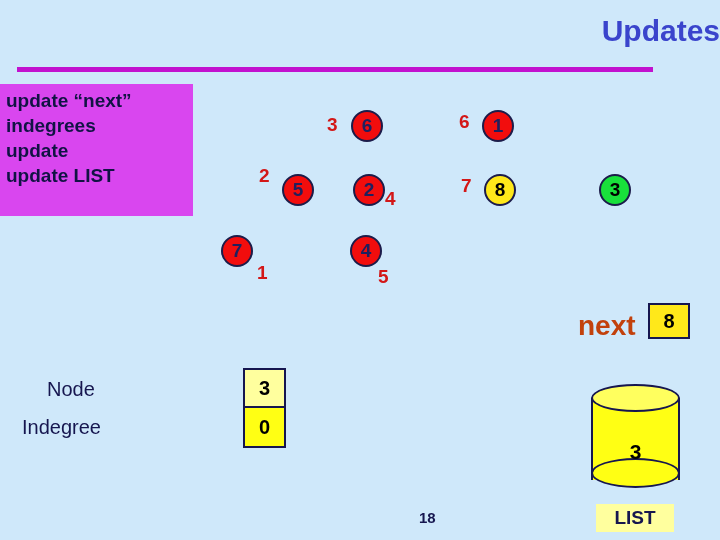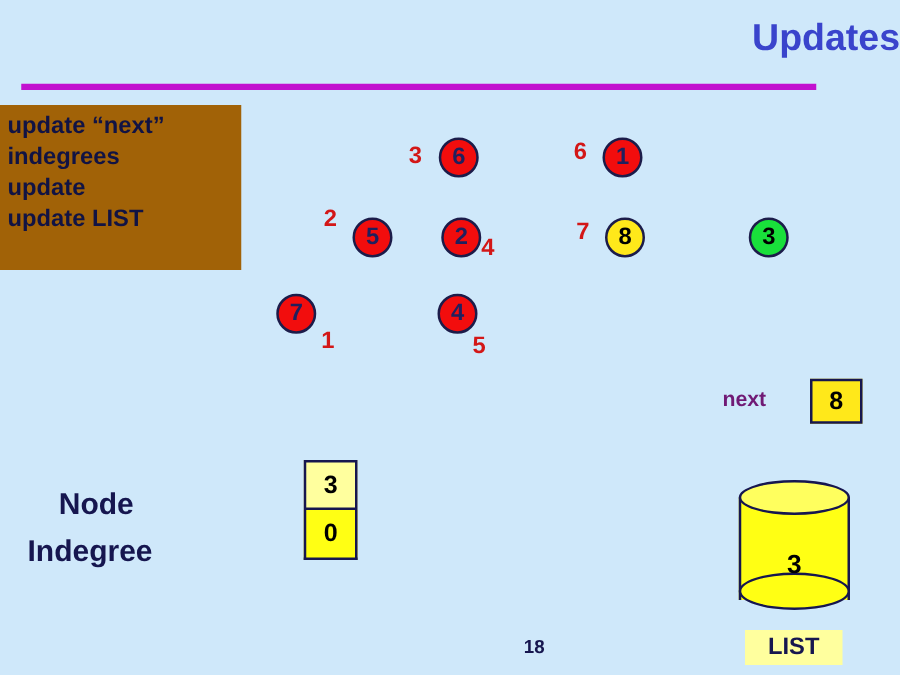--- a/index.html
+++ b/index.html
@@ -41,21 +41,21 @@
     background: #c211cf;
   }
 
   
   #notes-box {
     position: absolute;
     left: 0px;
     top: 84px;
     width: 193px;
     height: 132px;
-    background: #a16207;
+    background: #d946ef;
     padding: 4px 0 0 6px;
     box-sizing: border-box;
   }
   #notes-box .note-line {
     color: #111344;
     font-weight: bold;
     font-size: 19px;
     line-height: 25px;
     white-space: nowrap;
   }
@@ -84,23 +84,23 @@
     font-weight: bold;
     font-size: 19px;
     line-height: 19px;
   }
 
   
   #next-label {
     position: absolute;
     left: 578px;
     top: 310px;
-    font-size: 17px;
-    font-weight: bold;
-    color: #701a75;
+    font-size: 28px;
+    font-weight: bold;
+    color: #c2410c;
   }
   #next-box {
     position: absolute;
     left: 648px;
     top: 303px;
     width: 42px;
     height: 36px;
     background: #ffe81a;
     border: 2px solid #16164f;
     box-sizing: border-box;
@@ -108,24 +108,23 @@
     align-items: center;
     justify-content: center;
     font-size: 20px;
     font-weight: bold;
     color: #000;
   }
 
   
   #tbl-row-node-label, #tbl-row-indeg-label {
     position: absolute;
-    font-size: 24px;
-    font-weight: bold;
+    font-size: 20px;
+    font-weight: normal;
     color: #16164f;
-    margin-top: 12px;
   }
   #tbl-row-node-label  { left: 47px; top: 378px; }
   #tbl-row-indeg-label { left: 22px; top: 416px; }
 
   .tbl-cell {
     position: absolute;
     left: 243px;
     width: 43px;
     height: 40px;
     border: 2px solid #16164f;

